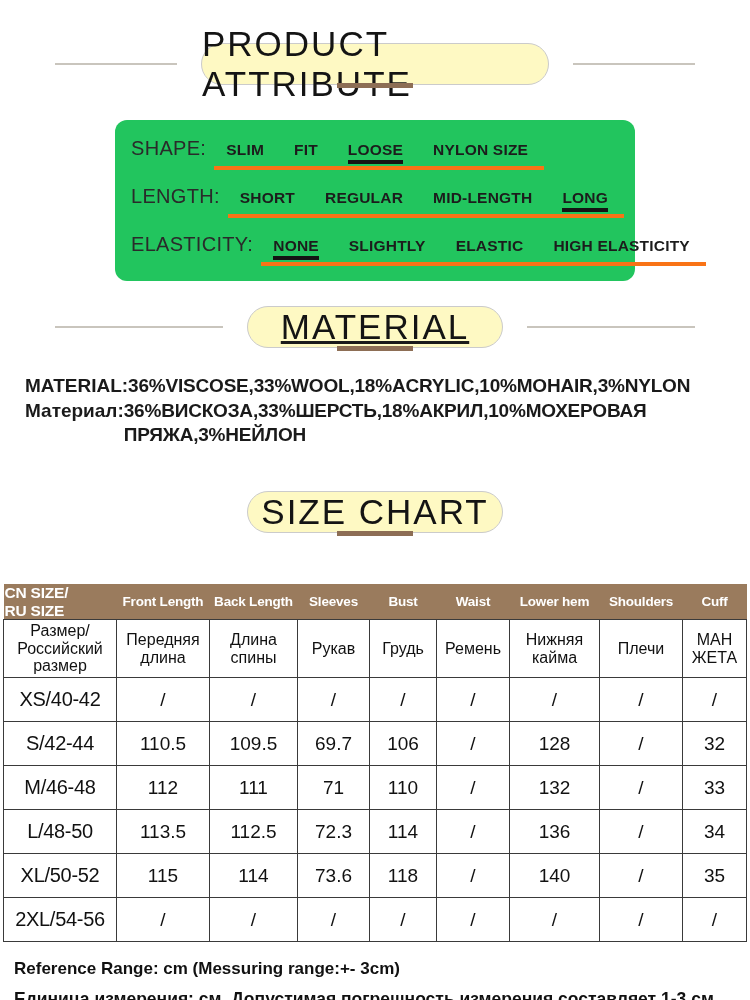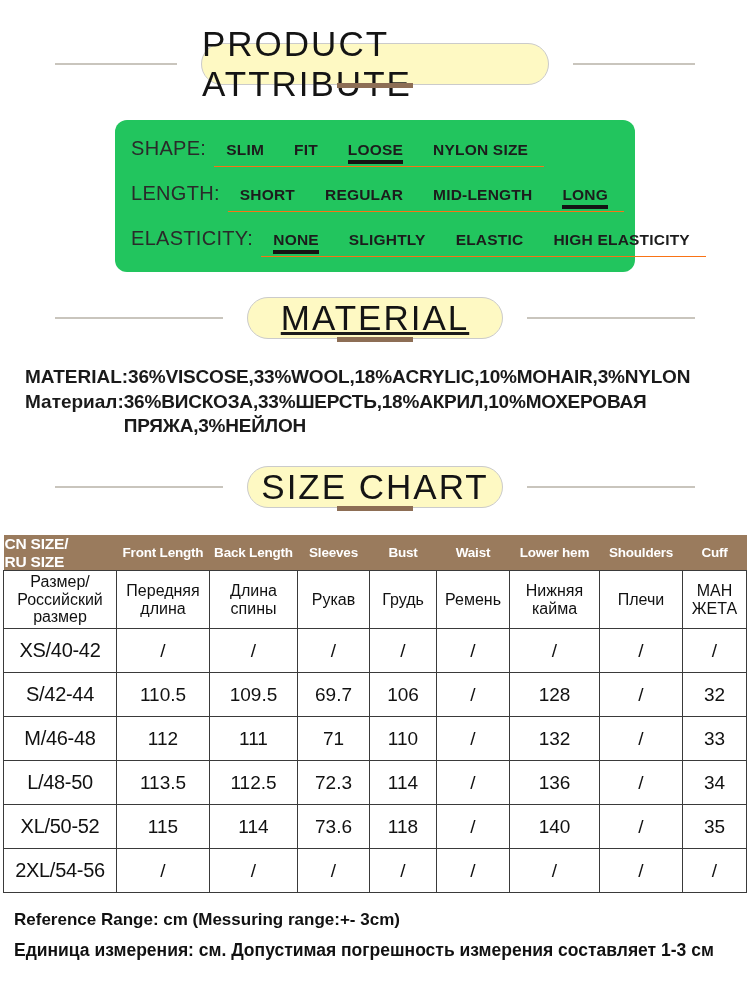--- a/index.html
+++ b/index.html
@@ -5,21 +5,21 @@
   html,body{margin:0;padding:0;}
   body{
     width:750px;height:1000px;background:#ffffff;overflow:hidden;
     font-family:"Liberation Sans", sans-serif;color:#1a1a1a;
     -webkit-font-smoothing:antialiased;
   }
   
   .sec-header{display:flex;align-items:center;gap:24px;padding:0 55px;}
   .sec-header.first{margin-top:43px;}
   .sec-header.mid{margin-top:25px;text-decoration:underline;}
-  .sec-header.low{margin-top:28px;}
+  .sec-header.low{margin-top:20px;flex-direction:column;}
   .hdr-line{flex:1;height:2px;background:#c9c5bd;}
   .pill{
     position:relative;background:#fef9c3;border:1.5px solid #cbcbcb;border-radius:22px;
     height:42px;display:flex;align-items:center;justify-content:center;
     font-size:35px;letter-spacing:2px;color:#141414;box-sizing:border-box;
   }
   .pill.wide{width:348px;}
   .pill.narrow{width:256px;}
   .accent-bar{
     position:absolute;bottom:-4px;left:50%;transform:translateX(-50%);
@@ -30,21 +30,21 @@
     width:520px;box-sizing:border-box;margin:35px auto 0;
     background:#22c55e;border-radius:12px;padding:17px 6px 15px 16px;
   }
   .attr-row{display:flex;align-items:baseline;}
   .attr-row + .attr-row{margin-top:15px;}
   .attr-label{
     font-size:20px;letter-spacing:0.3px;color:#2a2a2a;white-space:nowrap;margin-right:8px;
   }
   .attr-opts{
     display:flex;gap:30px;align-items:baseline;
-    border-bottom:1px solid #f97316;padding:0 16px 7px 12px;
+    border-bottom:4px solid #f97316;padding:0 16px 7px 12px;
   }
   .opt{
     font-size:15.5px;font-weight:700;letter-spacing:0.2px;color:#1c1c1c;
     white-space:nowrap;position:relative;
   }
   .opt.sel::after{
     content:"";position:absolute;left:0;right:0;bottom:-5px;height:4px;background:#141414;
   }
   
   .material{width:700px;margin:26px auto 0;font-weight:700;font-size:19px;}

